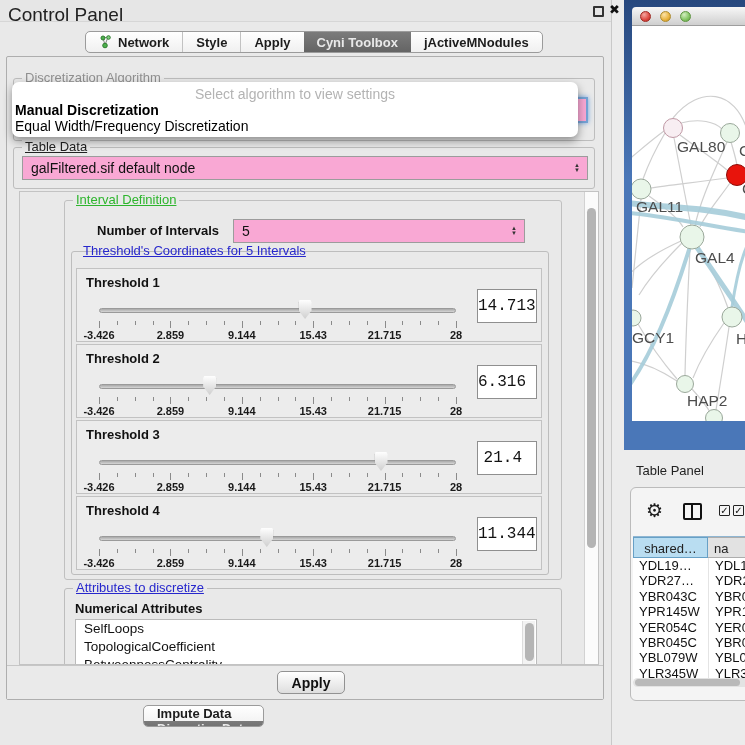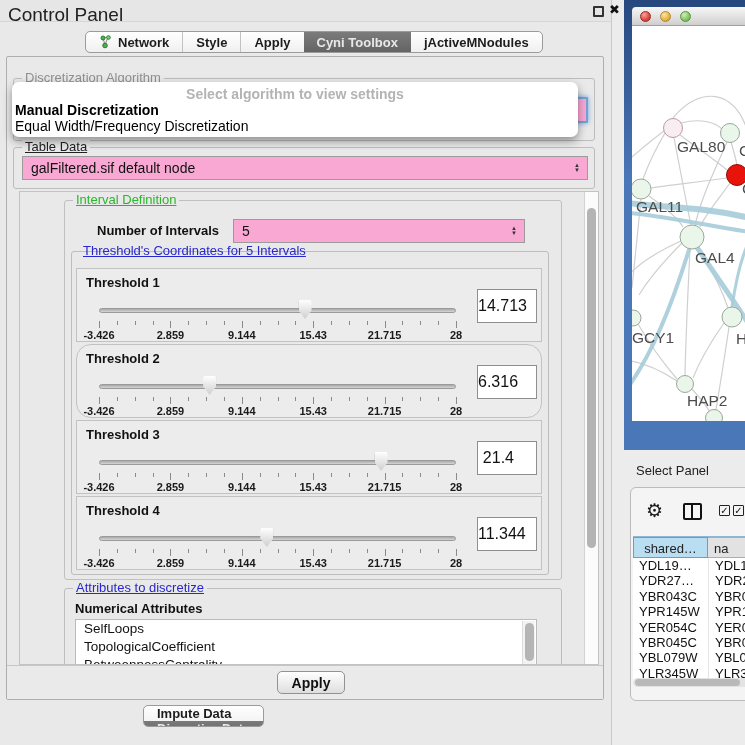--- a/index.html
+++ b/index.html
@@ -44,35 +44,35 @@
   .vscroll .thumb { position:absolute; left:2px; width:9px; background:#b4b4b4; border-radius:5px; }
 
   
   .thr-box { position:absolute; left:56px; width:466px; height:74px; background:#ececec; border:1px solid #c2c2c2; }
   .thr-label { position:absolute; left:9px; top:6px; font-size:13px; font-weight:bold; color:#111; }
   .slider { position:absolute; left:22px; top:30px; width:357px; height:42px; }
   .track { position:absolute; left:0; top:9px; width:357px; height:5px; border-radius:3px; background:linear-gradient(#a8a8a8,#d6d6d6); border:1px solid #9a9a9a; cursor:pointer; }
   .thumb-sl { position:absolute; top:1px; width:13px; height:19px; background:linear-gradient(#fefefe,#cfcfcf); clip-path:polygon(8% 0%,92% 0%,100% 12%,100% 55%,50% 100%,0% 55%,0% 12%); filter:drop-shadow(0 0 1px #8a8a8a); cursor:grab; }
   .tick { position:absolute; width:1px; background:#8a8a8a; top:22px; }
   .scale-lbl { position:absolute; top:30px; width:56px; margin-left:-28px; text-align:center; font-size:11px; font-weight:bold; color:#1a1a1a; }
-  .thr-value { position:absolute; left:400px; top:20px; width:60px; height:34px; background:#fff; border:1px solid #8f8f8f; font-size:16px; color:#111; text-align:right; padding:7px 22px 0 0; cursor:text; }
+  .thr-value { position:absolute; left:400px; top:20px; width:60px; height:34px; background:#fff; border:1px solid #8f8f8f; font-size:16px; color:#111; text-align:right; padding:7px 14px 0 0; cursor:text;font-family:Liberation Mono, monospace; }
 
   
   .attr-label { position:absolute; font-size:13px; font-weight:bold; color:#111; }
   .attr-list { position:absolute; background:#fff; border:1px solid #bbb; overflow:hidden; }
   .attr-item { font-size:13.5px; color:#111; padding:1px 0 2px 8px; cursor:pointer; }
   .attr-scroll { position:absolute; right:1px; top:1px; width:13px; bottom:1px; background:#f3f3f3; border-left:1px solid #ddd; }
   .attr-scroll .thumb { position:absolute; left:2px; top:2px; width:9px; height:38px; background:#b5b5b5; border-radius:5px; }
 
   .apply-bar { position:absolute; left:0px; bottom:0px; width:100%; height:34px; border-top:1px solid #c6c6c6; background:#eaeaea; }
   .apply-btn { position:absolute; left:270px; top:5px; width:68px; height:23px; background:linear-gradient(#ffffff,#dedede); border:1px solid #929292; border-radius:5px; font-size:14px; font-weight:bold; color:#111; text-align:center; padding-top:3px; cursor:pointer; }
 
   
   .algo-popup { position:absolute; left:12px; top:82px; width:566px; height:55px; background:#fff; border-radius:7px; box-shadow:0 4px 10px rgba(0,0,0,.4); z-index:60; }
-  .algo-ph { position:absolute; top:4px; width:100%; text-align:center; font-size:14px; color:#b3b3b3;font-weight:bold; }
+  .algo-ph { position:absolute; top:4px; width:100%; text-align:center; font-size:14px; color:#b3b3b3; }
   .algo-opt { position:absolute; left:3px; font-size:14px; color:#000; cursor:pointer; white-space:nowrap; }
 
   
   .net-window { position:absolute; left:624px; top:0; width:121px; height:450px; background:linear-gradient(#27487e,#4a77b8 40%,#4a77b8); }
   .net-titlebar { position:absolute; left:8px; top:7px; right:0; height:19px; background:linear-gradient(#f7f7f7,#cfcfcf); border-bottom:1px solid #9e9e9e; border-top-left-radius:4px; }
   .tl { position:absolute; top:4px; width:11px; height:11px; border-radius:50%; cursor:pointer; }
   .tl.red { left:8px; background:radial-gradient(circle at 35% 30%,#f3a7a0,#dd4840 60%,#b02a22); border:1px solid #9d2720; }
   .tl.yellow { left:28px; background:radial-gradient(circle at 35% 30%,#fbe3a9,#e9b33e 60%,#c08a1e); border:1px solid #ad8b2d; }
   .tl.green { left:48px; background:radial-gradient(circle at 35% 30%,#d2eec0,#83c463 60%,#5d9e3e); border:1px solid #5d9440; }
   .net-canvas { position:absolute; left:8px; top:26px; right:0; height:395px; background:#fff; overflow:hidden; }
@@ -201,21 +201,21 @@
               <span class="scale-lbl" style="left: 0px;">-3.426</span>
               <span class="scale-lbl" style="left: 71.4px;">2.859</span>
               <span class="scale-lbl" style="left: 142.8px;">9.144</span>
               <span class="scale-lbl" style="left: 214.2px;">15.43</span>
               <span class="scale-lbl" style="left: 285.6px;">21.715</span>
               <span class="scale-lbl" style="left: 357px;">28</span>
               <div class="thumb-sl" style="left: 199.559px;"></div>
             </div>
             <div class="thr-value">14.713</div>
           </div>
-          <div class="thr-box" style="top: 152px; border-radius: 15px;">
+          <div class="thr-box" style="top: 152px;">
             <div class="thr-label">Threshold 2</div>
             <div class="slider">
               <div class="track"></div>
               <div class="tick" style="left: 0px; height: 7px;"></div>
               <div class="tick" style="left: 17.85px; height: 4px;"></div>
               <div class="tick" style="left: 35.7px; height: 4px;"></div>
               <div class="tick" style="left: 53.55px; height: 4px;"></div>
               <div class="tick" style="left: 71.4px; height: 7px;"></div>
               <div class="tick" style="left: 89.25px; height: 4px;"></div>
               <div class="tick" style="left: 107.1px; height: 4px;"></div>
@@ -405,21 +405,21 @@
         <text x="107" y="130" font-size="15.5" fill="#4d4d4d" font-family="&quot;Liberation Sans&quot;,sans-serif">GA</text>
         <text x="110" y="168" font-size="15.5" fill="#4d4d4d" font-family="&quot;Liberation Sans&quot;,sans-serif">C</text>
         <text x="4" y="186" font-size="15.5" fill="#4d4d4d" font-family="&quot;Liberation Sans&quot;,sans-serif">GAL11</text>
         <text x="63" y="237" font-size="15.5" fill="#4d4d4d" font-family="&quot;Liberation Sans&quot;,sans-serif">GAL4</text>
         <text x="0" y="317" font-size="15.5" fill="#4d4d4d" font-family="&quot;Liberation Sans&quot;,sans-serif">GCY1</text>
         <text x="104" y="318" font-size="15.5" fill="#4d4d4d" font-family="&quot;Liberation Sans&quot;,sans-serif">H</text>
         <text x="55" y="380" font-size="15.5" fill="#4d4d4d" font-family="&quot;Liberation Sans&quot;,sans-serif">HAP2</text>
       </svg></div>
 </div>
 
-<div class="tp-title">Select Panel</div>
+<div class="tp-title">Table Panel</div>
 <div class="table-panel">
   <div class="tp-gear">⚙</div>
   <div class="tp-cols"></div>
   <div class="tp-check" style="left:88px;">✓</div>
   <div class="tp-check" style="left:102px;">✓</div>
   <div class="tp-table">
     <div class="tp-head" id="tp-head">
         <div class="tp-th sel">shared…</div>
         <div class="tp-th plain">na</div>
       </div>

